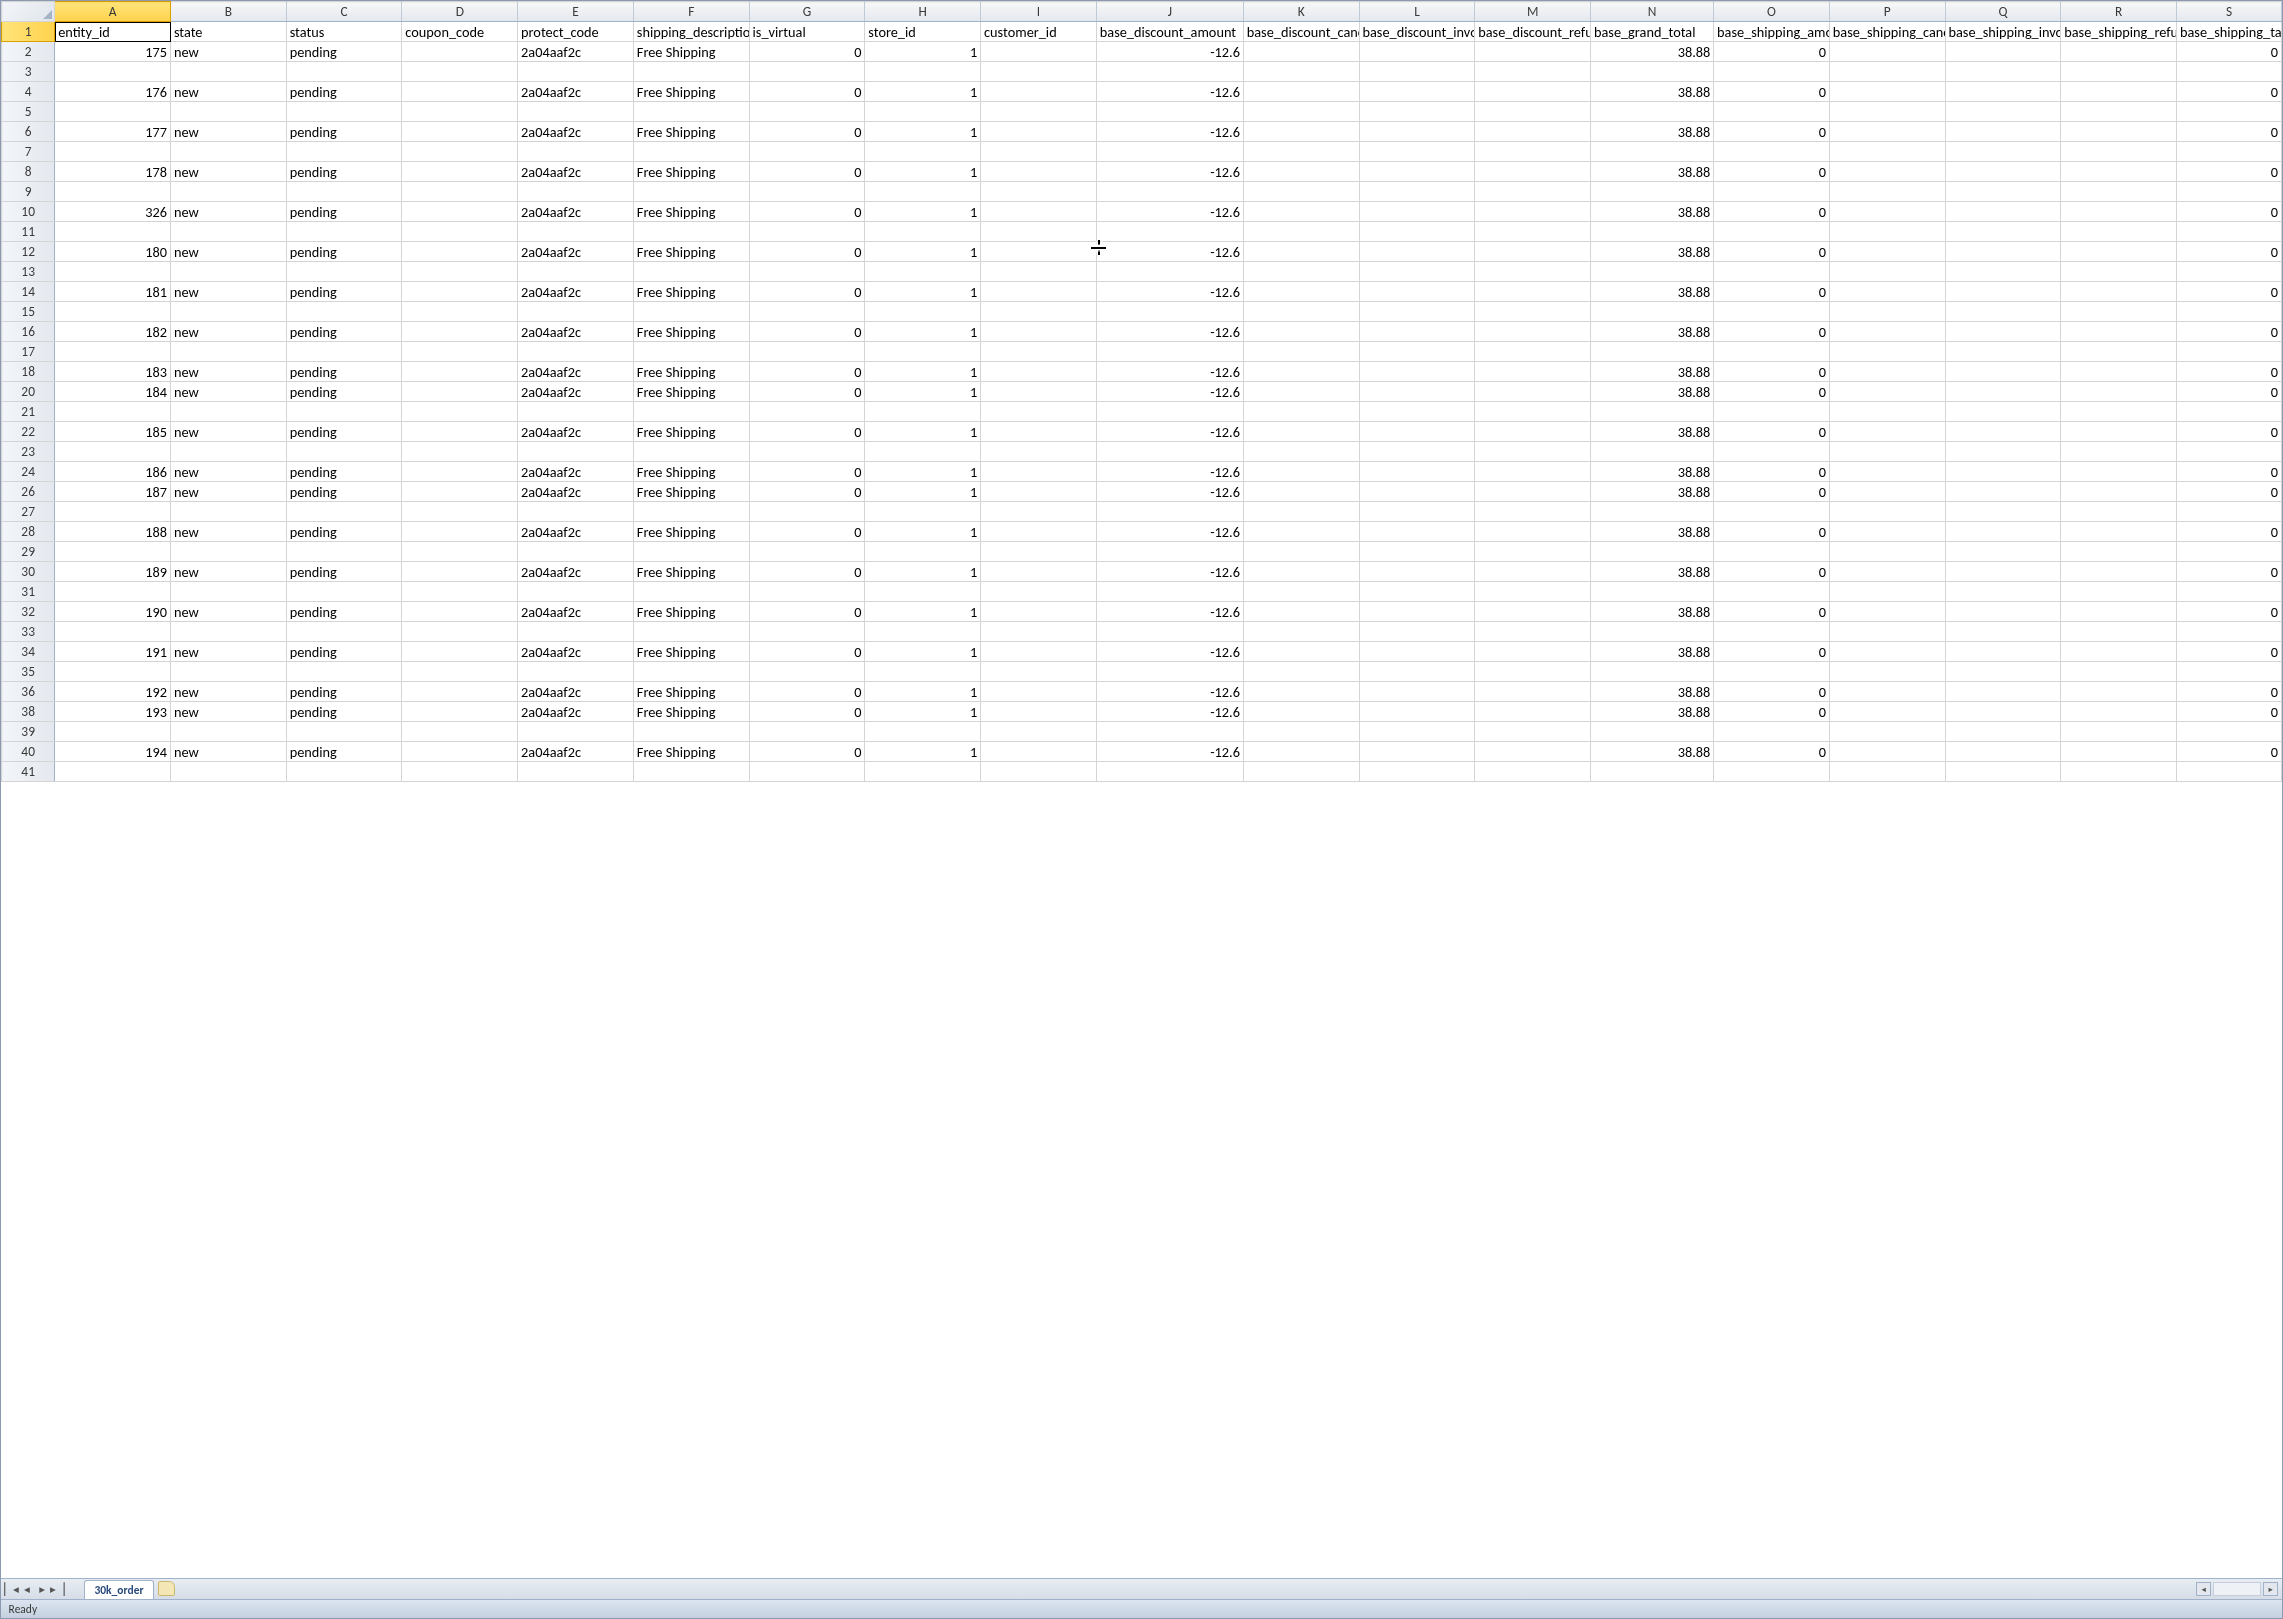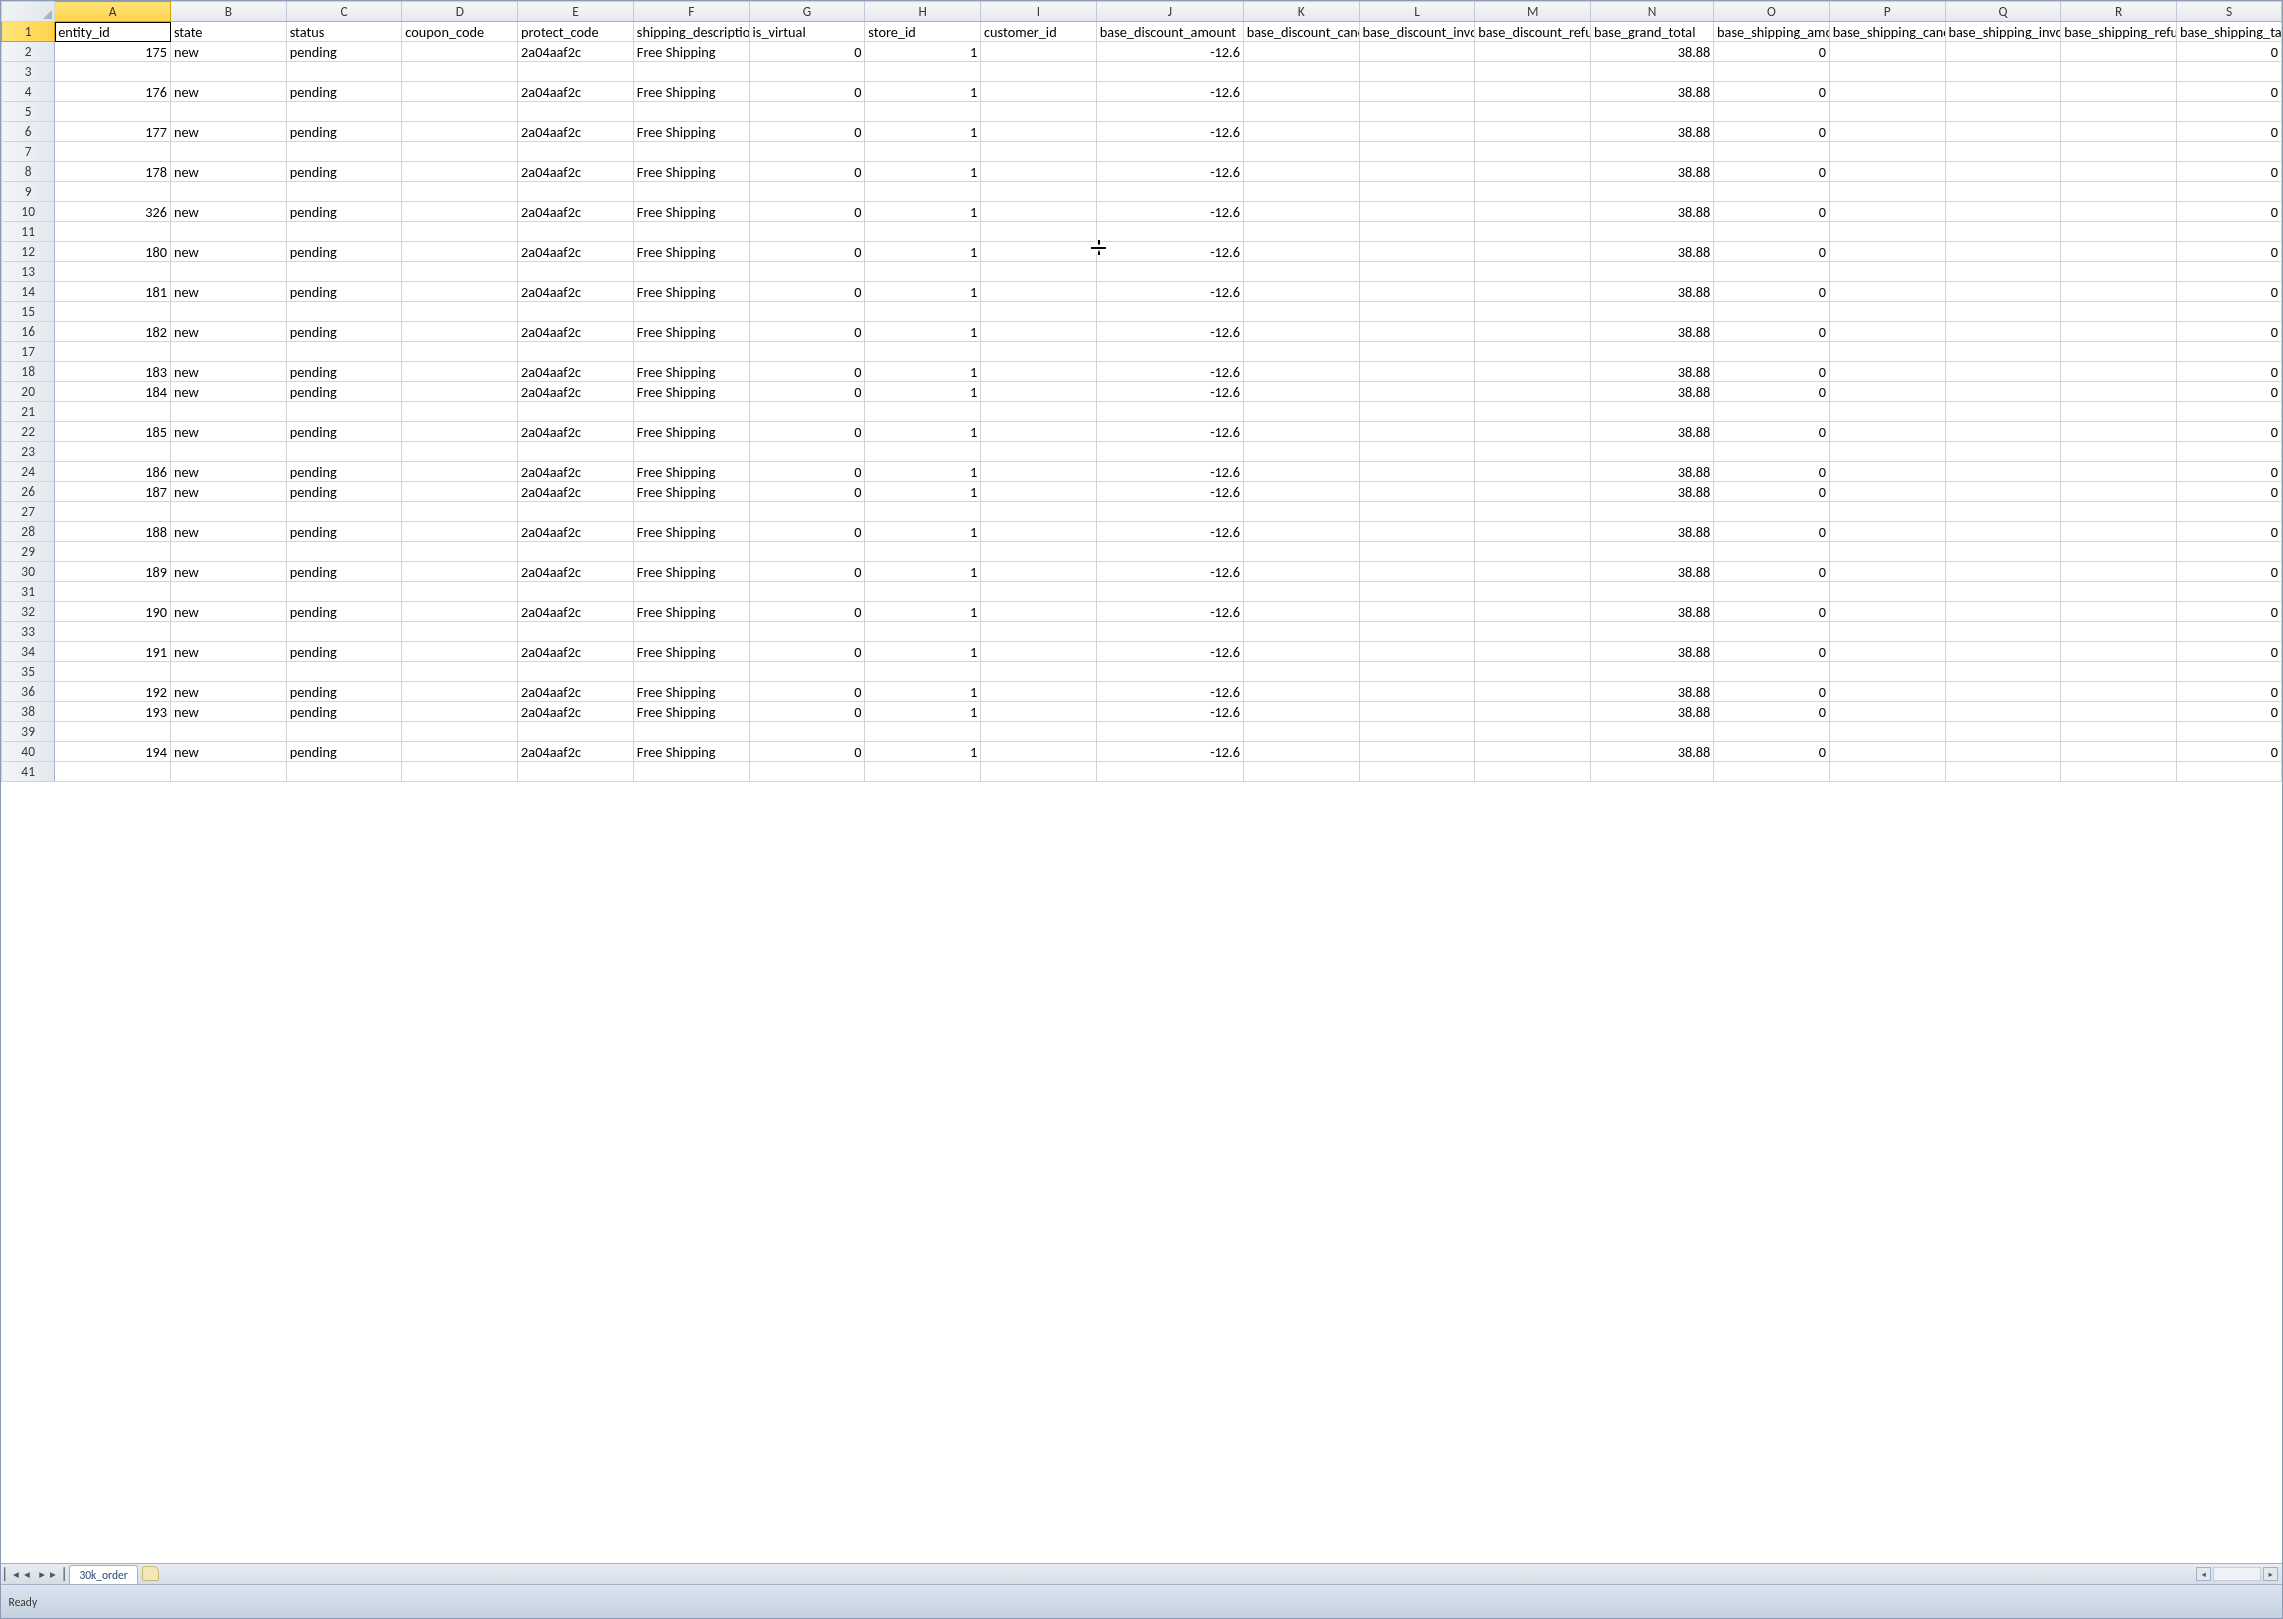--- a/index.html
+++ b/index.html
@@ -16,28 +16,28 @@
   table.grid th.corner { background: linear-gradient(135deg,#f3f5f8,#dfe5ec); width: 29px; position: relative; }
   table.grid th.corner::after { content:""; position:absolute; right:1.9px; bottom:1.9px; width:0;height:0;border-style:solid;border-width:0 0 9.6px 9.6px;border-color:transparent transparent #a6b3c4 transparent; }
   table.grid td { font-size: 14.3px; }
   table.grid td.num { text-align: right; }
   table.grid td.txt { text-align: left; }
   .active-cell { outline: 1.9px solid #000; outline-offset: -1.9px; background:#fff; }
 
   .tabstrip { height: 21px; background: linear-gradient(#e8edf3,#d6dde7); border-top: 1px solid #9fb2c9; display:flex; align-items:stretch; font-size:11.5px; }
   .tabstrip .navbtns { display:flex; align-items:center; padding:0 3.8px; gap:1.9px; }
   .tabstrip .navbtn { width:13.4px; height:13.4px; display:flex; align-items:center; justify-content:center; color:#555; cursor:pointer; }
-  .tabstrip .tab { padding: 1.9px 9.6px; background:#fff; border:1px solid #9fb2c9; border-bottom:none; border-top-left-radius:2.9px; border-top-right-radius:2.9px; margin-top:1px; margin-left:1px; cursor:pointer; font-weight:normal; color:#2a4b7c; }
+  .tabstrip .tab { padding: 1.9px 9.6px; background:#fff; border:1px solid #9fb2c9; border-bottom:none; border-top-left-radius:2.9px; border-top-right-radius:2.9px; margin-top:1px; margin-left:16px; cursor:pointer; font-weight:bold; color:#2a4b7c; }
   .tabstrip .newtab { width:17px; height:15.3px; margin-left:3.8px; margin-top:1.9px; background:#f4e7b5; border:1px solid #c9b96e; border-radius:1.9px 5.7px 1.9px 1.9px; cursor:pointer; position:relative; }
   .tabstrip .spacer { flex:1; }
   .tabstrip .hscroll { width:86px; display:flex; align-items:center; gap:1.9px; padding-right:3.8px; }
   .tabstrip .hscroll .btn { width:15.3px; height:13.4px; background:#e4e8ee; border:1px solid #9fb2c9; display:flex; align-items:center; justify-content:center; color:#555; font-size:8.6px; }
   .tabstrip .hscroll .track { flex:1; height:13.4px; background:#eef1f5; border:1px solid #c6cedb; }
 
-  .statusbar { height: 34px; background: linear-gradient(#dbe4ef,#c5d1e0); border-top:1px solid #9fb2c9; display:flex; align-items:center; padding:0 7.6px; font-size:11.5px; color:#3a3a3a; }
+  .statusbar { height: 19px; background: linear-gradient(#dbe4ef,#c5d1e0); border-top:1px solid #9fb2c9; display:flex; align-items:center; padding:0 7.6px; font-size:11.5px; color:#3a3a3a; }
 
   .cursor-plus { position:absolute; width:15.3px; height:15.3px; pointer-events:none; }
   .cursor-plus::before, .cursor-plus::after { content:""; position:absolute; background:#000; }
   .cursor-plus::before { left:6.7px; top:0; width:1.9px; height:15.3px; box-shadow: -2.9px 0 0 -0.5px #fff, 2.9px 0 0 -0.5px #fff; }
   .cursor-plus::after { top:6.7px; left:0; height:1.9px; width:15.3px; box-shadow: 0 -2.9px 0 -0.5px #fff, 0 2.9px 0 -0.5px #fff; }
   .cursor-plus .hole { position:absolute; left:4.8px; top:4.8px; width:5.7px; height:5.7px; background:#fff; }
 </style>
 </head>
 <body>
 

